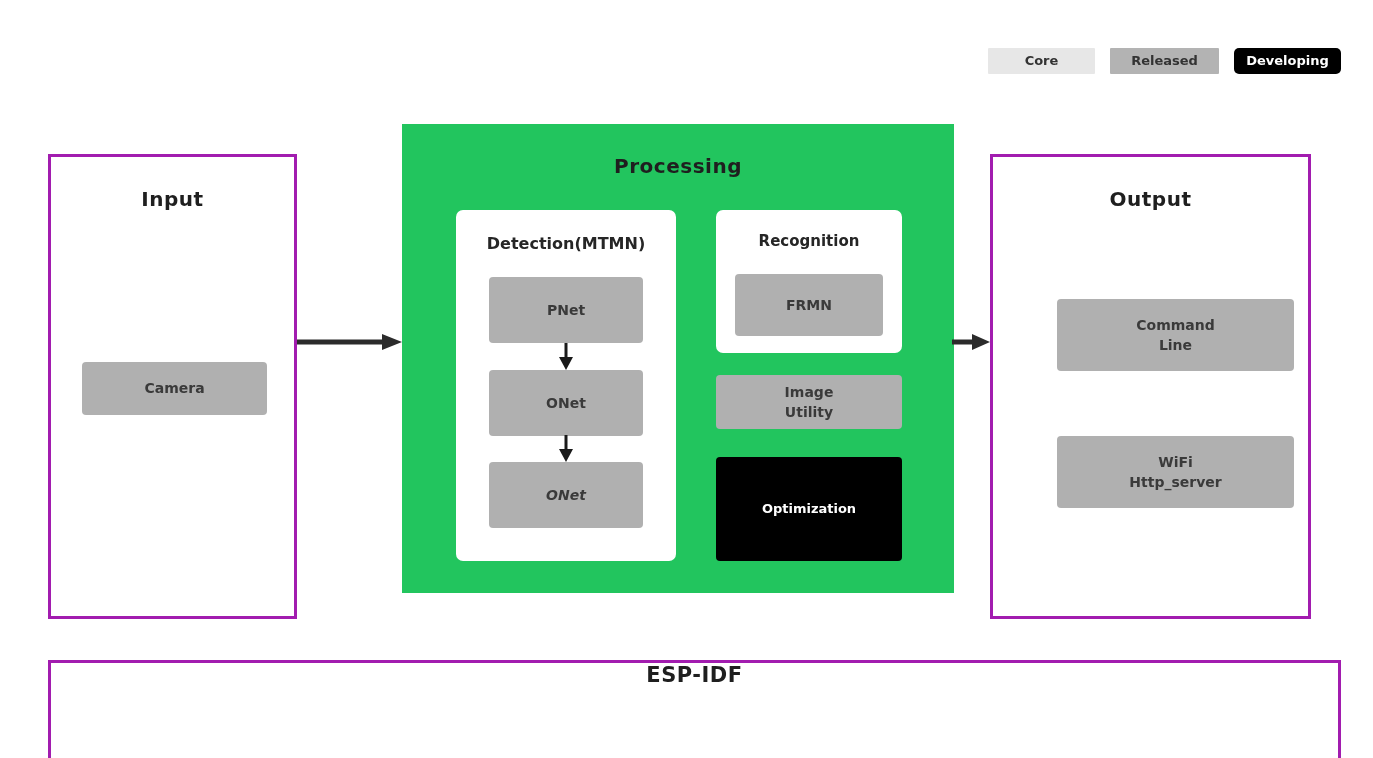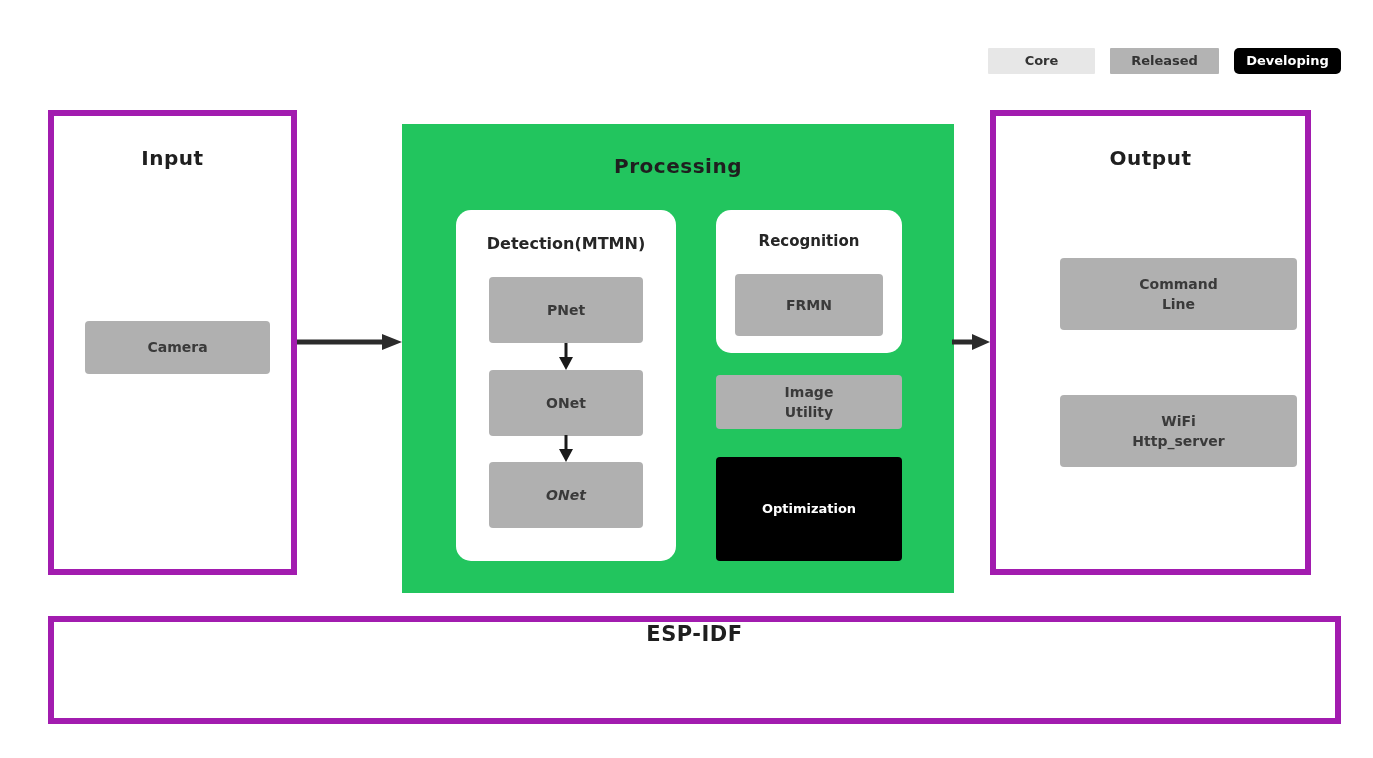--- a/index.html
+++ b/index.html
@@ -35,21 +35,22 @@
     border-radius: 1px;
   }
   .legend-core { width: 107px; background: #e7e7e7; }
   .legend-released { width: 109px; background: #b3b3b3; }
   .legend-developing { width: 107px; background: #000000; color: #ffffff; border-radius: 5px; }
 
   
   .panel {
     position: absolute;
     background: #ffffff;
-    border: 6px solid #a21caf;
+    border: 3px solid #a21caf;
+    margin-top: 44px;
   }
   .panel-title {
     position: absolute;
     left: 0;
     width: 100%;
     text-align: center;
     font-size: 20px;
     font-weight: bold;
     color: #1f1f1f;
     letter-spacing: 0.5px;
@@ -68,21 +69,21 @@
     position: absolute;
     left: 402px; top: 124px; width: 552px; height: 469px;
     background: #22c55e;
     border: none;
   }
 
   
   .subgroup {
     position: absolute;
     background: #ffffff;
-    border-radius: 15px;
+    border-radius: 7px;
   }
   .detection-group   { left: 54px;  top: 86px;  width: 220px; height: 351px; }
   .recognition-group { left: 314px; top: 86px;  width: 186px; height: 143px; }
   .subgroup-title {
     position: absolute;
     left: 0; width: 100%;
     text-align: center;
     font-weight: bold;
     color: #262626;
   }

